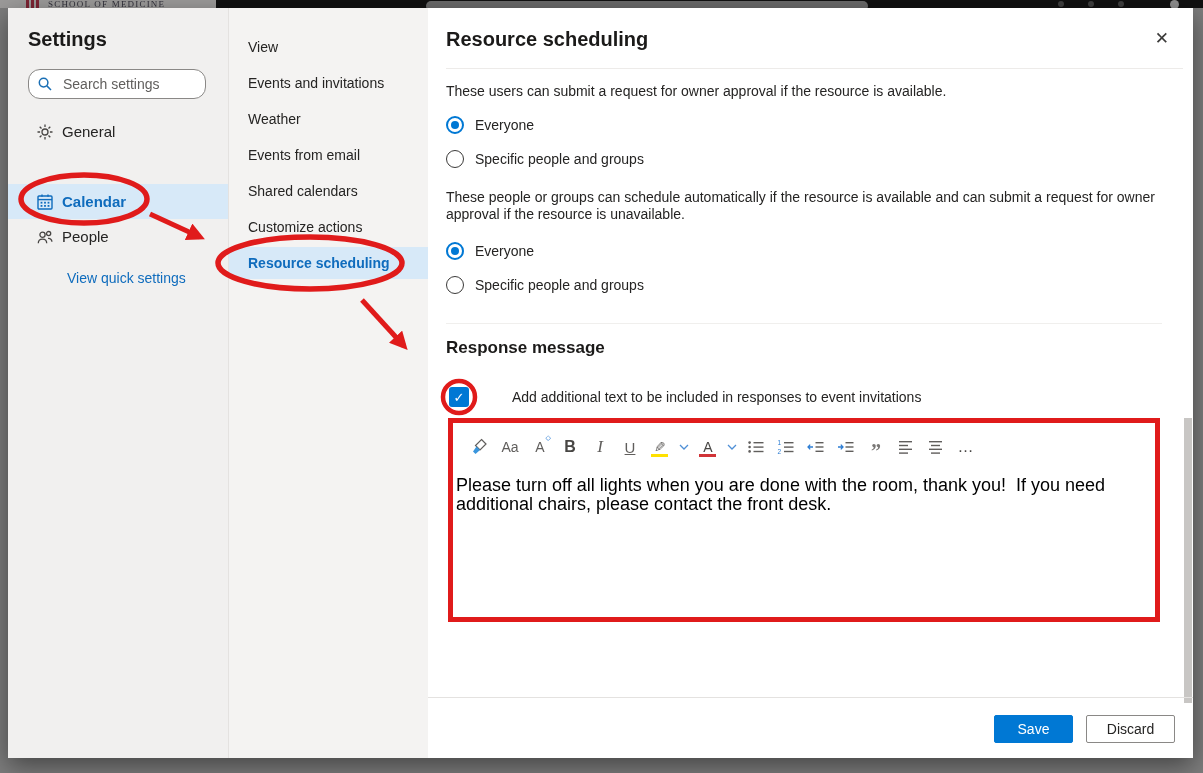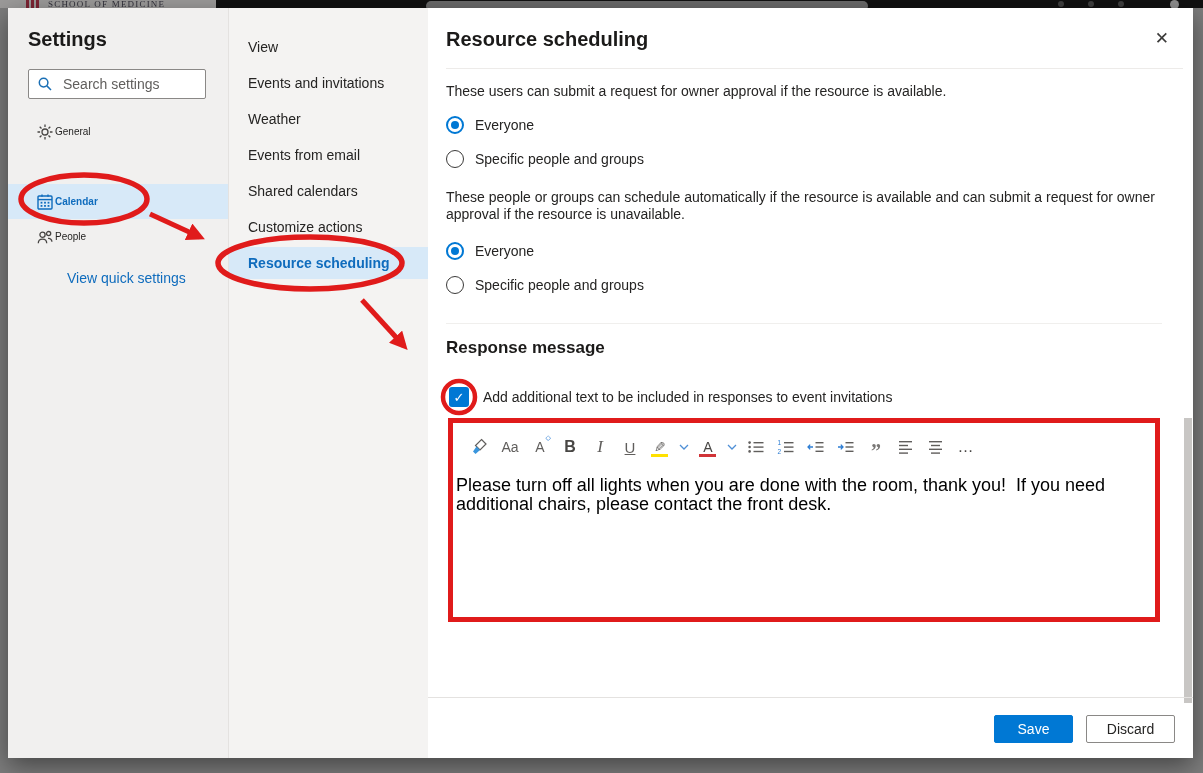--- a/index.html
+++ b/index.html
@@ -14,27 +14,27 @@
   .hdr-search{position:absolute;left:426px;top:1px;width:442px;height:10px;border-radius:5px;background:#6a6a6a;}
   .hdr-dot{position:absolute;top:1px;width:6px;height:6px;border-radius:50%;background:#3f3f3f;}
   .hdr-avatar{position:absolute;left:1170px;top:0;width:9px;height:9px;border-radius:50%;background:#8f8f8f;}
   
   .dialog{position:absolute;left:8px;top:8px;width:1185px;height:750px;background:#5eead4;
     box-shadow:0 8px 24px rgba(0,0,0,.45);}
   
   .sidebar{position:absolute;left:0;top:0;width:220px;height:750px;background:#f1f0ef;}
   .settings-title{position:absolute;left:20px;top:20px;font-size:20px;font-weight:700;color:#1b1a19;}
   .search-box{position:absolute;left:20px;top:61px;width:178px;height:30px;background:#fff;
-    border:1px solid #8a8886;border-radius:2px;display:flex;align-items:center;padding:0 8px;}
+    border:1px solid #8a8886;border-radius:12px;display:flex;align-items:center;padding:0 8px;}
   .search-box input{border:none;outline:none;flex:1;font-size:14px;color:#252423;margin-left:8px;
     font-family:"Liberation Sans",sans-serif;background:transparent;width:120px;}
   .search-box input::placeholder{color:#605e5c;}
   .nav-row{position:absolute;left:0;width:220px;height:35px;display:flex;align-items:center;cursor:pointer;}
   .nav-row .ic{width:18px;height:18px;margin-left:28px;flex:none;}
-  .nav-label{margin-left:1px;font-size:10px;color:#252423;}
+  .nav-label{margin-left:8px;font-size:15px;color:#252423;}
   .nav-row.sel{background:#d7e9f8;}
   .nav-row.sel .nav-label{color:#0f6cbd;font-weight:700;}
   .quick-link{position:absolute;left:59px;top:262px;font-size:14px;color:#0f6cbd;cursor:pointer;}
   
   .subnav{position:absolute;left:220px;top:0;width:200px;height:750px;background:#f4f3f2;border-left:1px solid #e4e2e0;}
   .sub-row{position:absolute;left:0;width:200px;height:32px;display:flex;align-items:center;
     padding-left:19px;font-size:14px;color:#252423;cursor:pointer;}
   .sub-row.sel{background:#d7e9f8;color:#0f6cbd;font-weight:700;}
   
   .main{position:absolute;left:420px;top:0;width:765px;height:750px;background:#fff;}
@@ -46,21 +46,21 @@
   .radio{width:18px;height:18px;border-radius:50%;flex:none;}
   .radio.on{border:2px solid #0078d4;position:relative;}
   .radio.on::after{content:"";position:absolute;inset:3px;border-radius:50%;background:#0078d4;}
   .radio.off{border:1.5px solid #3b3a39;}
   .radio-label{font-size:14px;color:#252423;}
   .sec-divider{position:absolute;left:18px;right:31px;top:315px;border-top:1px solid #f0efed;}
   .resp-heading{position:absolute;left:18px;top:330px;font-size:17px;font-weight:700;color:#1b1a19;}
   .cbx-row{position:absolute;left:21px;top:379px;display:flex;align-items:center;gap:14px;cursor:pointer;}
   .cbx{width:20px;height:20px;border-radius:3px;background:#0078d4;color:#fff;display:flex;
     align-items:center;justify-content:center;font-size:13px;flex:none;}
-  .cbx-label{font-size:14px;color:#252423;}
+  .cbx-label{font-size:14px;color:#252423;margin-left:29px;}
   
   .editor-outline{position:absolute;left:20px;top:410px;width:712px;height:204px;border:5px solid #e01b1b;background:#fff;}
   .toolbar{position:absolute;left:14px;top:10px;display:flex;align-items:center;gap:4px;}
   .tbtn{min-width:26px;height:28px;display:flex;align-items:center;justify-content:center;
     color:#605e5c;cursor:pointer;position:relative;font-size:15px;}
   .tbtn.bold{font-weight:700;font-size:16px;color:#484644;}
   .tbtn.italic{font-family:"Liberation Serif",serif;font-style:italic;font-size:17px;}
   .tbtn.und{text-decoration:underline;font-size:15px;}
   .tbtn.aa{font-size:14px;}
   .fs-badge{position:absolute;top:1px;right:2px;font-size:7px;color:#2b7cd3;}

